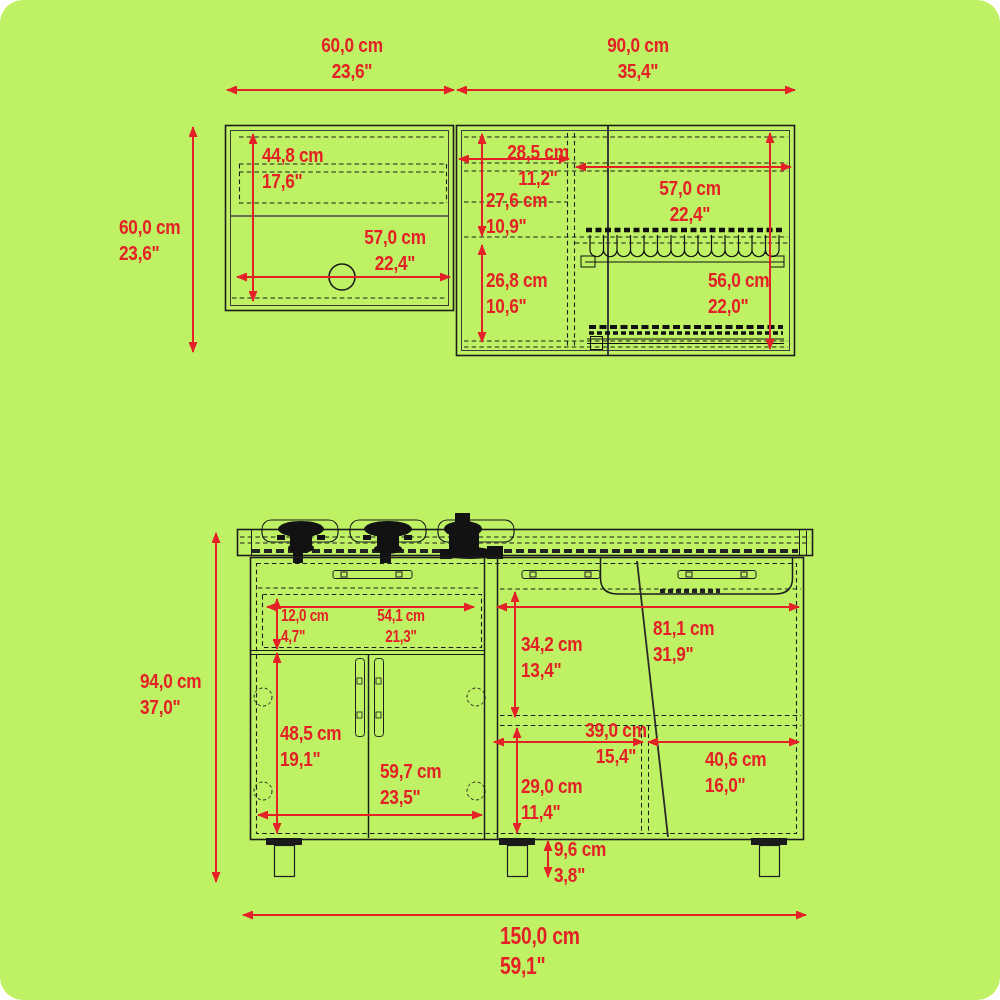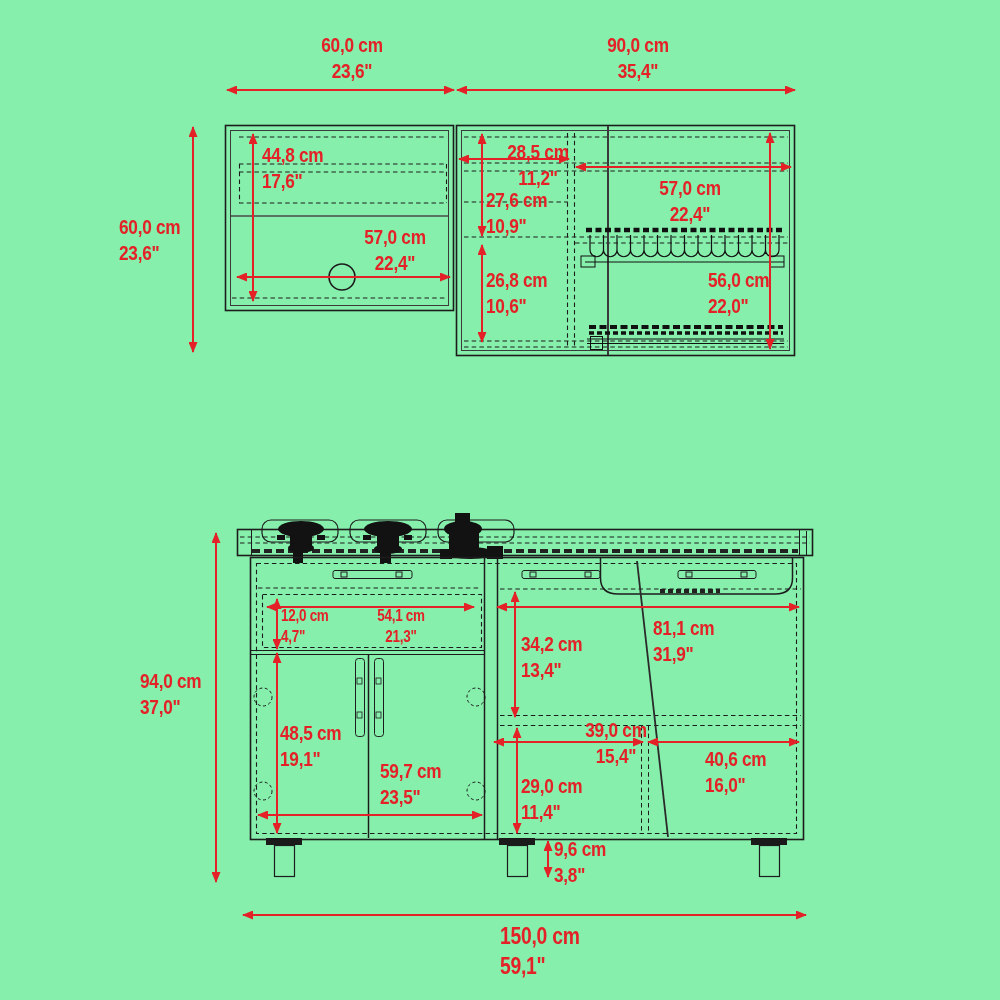--- a/index.html
+++ b/index.html
@@ -1,17 +1,17 @@
 <!DOCTYPE html>
 <html><head>
 <meta charset="utf-8">
 <style>
   html,body{margin:0;padding:0;background:#ffffff;}
-  #canvas{position:relative;width:1000px;height:1000px;background:#86efac;overflow:hidden;
-          font-family:"Liberation Sans",sans-serif;}
+  #canvas{position:relative;width:1000px;height:1000px;background:#bef264;overflow:hidden;
+          font-family:"Liberation Sans",sans-serif;border-radius:23px;}
   svg{position:absolute;left:0;top:0;}
   .lab{position:absolute;color:#e32126;font-weight:700;white-space:nowrap;
        font-size:20.5px;line-height:26px;letter-spacing:-0.3px;}
   .lft{transform:scaleX(.84);transform-origin:0 0;}
   .ctr{text-align:center;transform:scaleX(.84);transform-origin:50% 0;}
   .small{font-size:16px;line-height:21px;}
   .big{font-size:23px;line-height:30px;}
   .lab span{display:block;}
 </style>
 </head>

